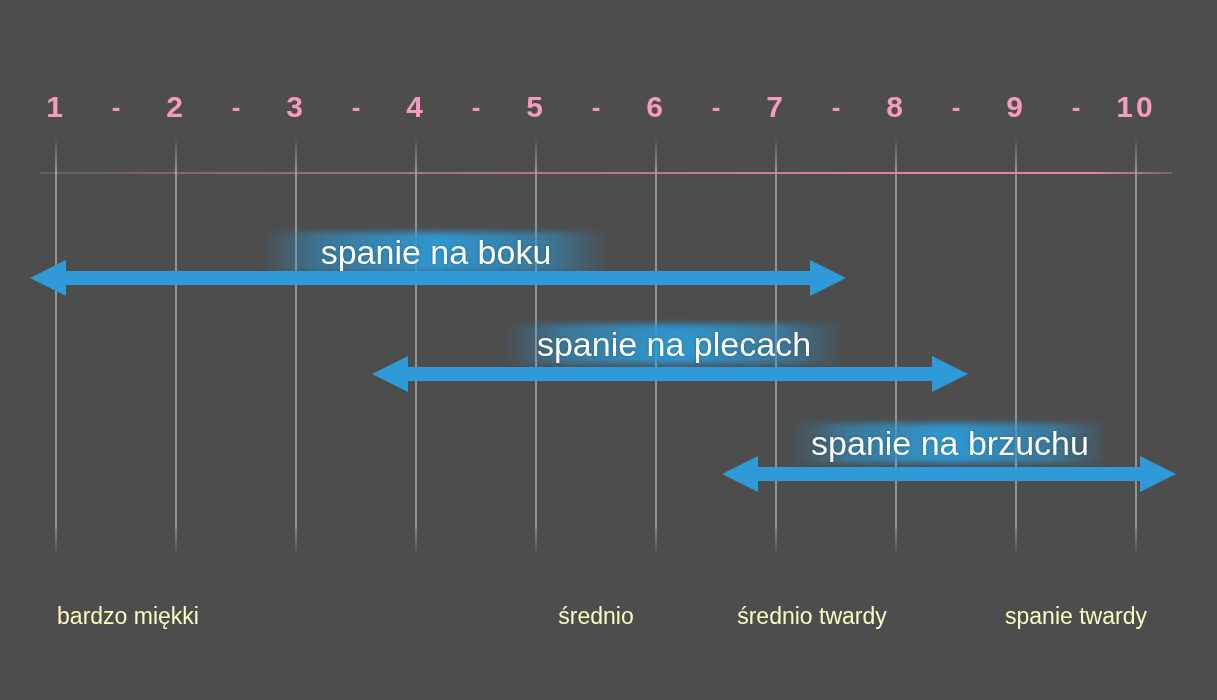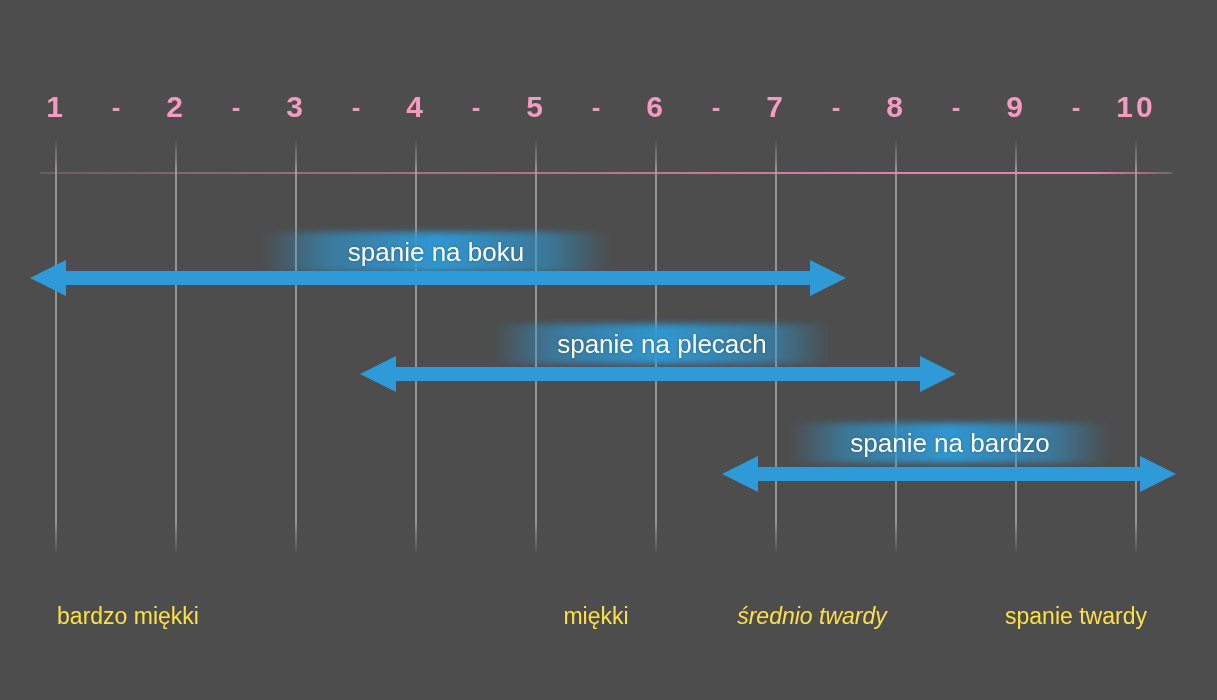--- a/index.html
+++ b/index.html
@@ -82,21 +82,21 @@
     position: absolute;
     left: 0;
     top: 596px;
     width: 100%;
     height: 40px;
   }
   .cat-label {
     position: absolute;
     top: 0;
     transform: translateX(-50%);
-    color: #fde047;
+    color: #fef9c3;
     font-size: 23px;
     line-height: 40px;
     white-space: nowrap;
   }
 
   
   .arrow-group {
     position: absolute;
   }
   .arrow-svg {
@@ -106,21 +106,21 @@
     overflow: visible;
   }
   .glow {
     position: absolute;
     border-radius: 2px;
     pointer-events: none;
   }
   .arrow-label {
     position: absolute;
     color: #ffffff;
-    font-size: 26px;
+    font-size: 34px;
     white-space: nowrap;
     text-align: center;
     text-shadow: 0 0 3px rgba(0,0,0,0.25);
   }
 </style>
 </head>
 <body>
 
 <div class="stage">
 
@@ -173,21 +173,21 @@
     <svg class="arrow-svg" width="1217" height="72" viewBox="0 0 1217 72">
       <g fill="#2e9bd8">
         <rect x="58" y="39" width="762" height="14"></rect>
         <polygon points="30,46 66,28 66,64"></polygon>
         <polygon points="846,46 810,28 810,64"></polygon>
       </g>
     </svg>
     <div class="arrow-label" style="left:262px; top:3px; width:348px; line-height:34px;">spanie na boku</div>
   </div>
 
-  <div class="arrow-group" style="left:0; top:324px; width:968px; height:72px;">
+  <div class="arrow-group" style="left:12px; top:324px; width:968px; height:72px;">
     <div class="glow" style="left:492px; top:0px; width:340px; height:40px;
                 background:linear-gradient(to right,
                   rgba(46,155,216,0.0) 0%,
                   rgba(46,155,216,0.55) 18%,
                   rgba(46,155,216,0.95) 50%,
                   rgba(46,155,216,0.55) 82%,
                   rgba(46,155,216,0.0) 100%);
                 filter: blur(3px);"></div>
     <svg class="arrow-svg" width="1217" height="72" viewBox="0 0 1217 72">
       <g fill="#2e9bd8">
@@ -208,23 +208,23 @@
                   rgba(46,155,216,0.55) 82%,
                   rgba(46,155,216,0.0) 100%);
                 filter: blur(3px);"></div>
     <svg class="arrow-svg" width="1217" height="72" viewBox="0 0 1217 72">
       <g fill="#2e9bd8">
         <rect x="750" y="44" width="400" height="14"></rect>
         <polygon points="722,51 758,33 758,69"></polygon>
         <polygon points="1176,51 1140,33 1140,69"></polygon>
       </g>
     </svg>
-    <div class="arrow-label" style="left:790px; top:3px; width:320px; line-height:34px;">spanie na bardzo</div>
+    <div class="arrow-label" style="left:790px; top:3px; width:320px; line-height:34px;">spanie na brzuchu</div>
   </div>
 
   <div class="cat-row" id="cat-row">
       <div class="cat-label" style="left: 128px;">bardzo miękki</div>
-      <div class="cat-label" style="left: 596px;">miękki</div>
-      <div class="cat-label" style="left: 812px; font-style: italic;">średnio twardy</div>
+      <div class="cat-label" style="left: 596px;">średnio</div>
+      <div class="cat-label" style="left: 812px;">średnio twardy</div>
       <div class="cat-label" style="left: 1076px;">spanie twardy</div>
     </div>
 
 </div>
 
 </body></html>

